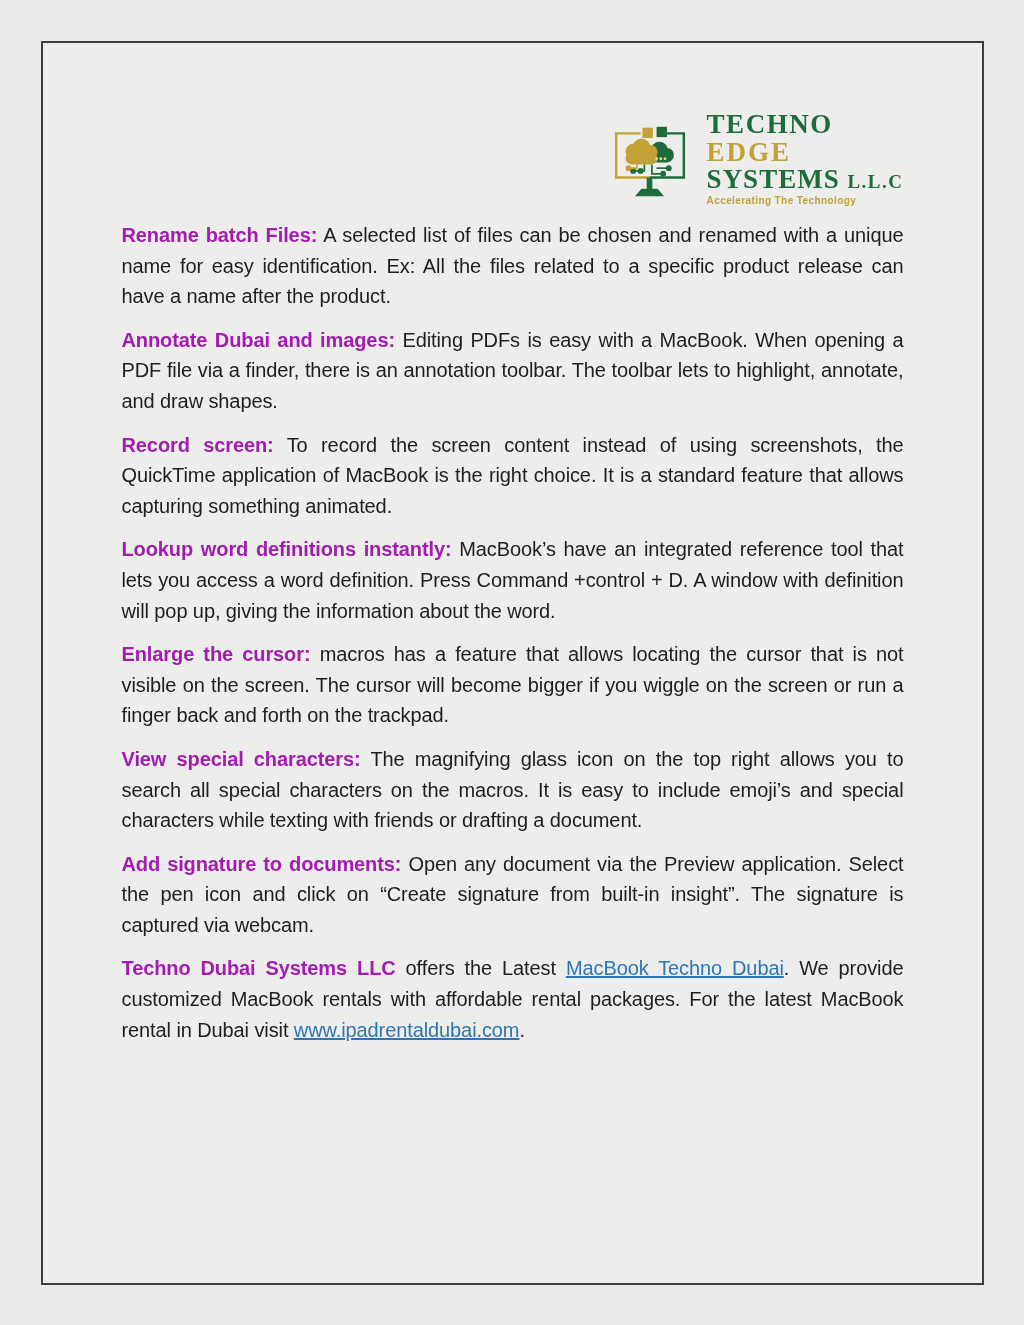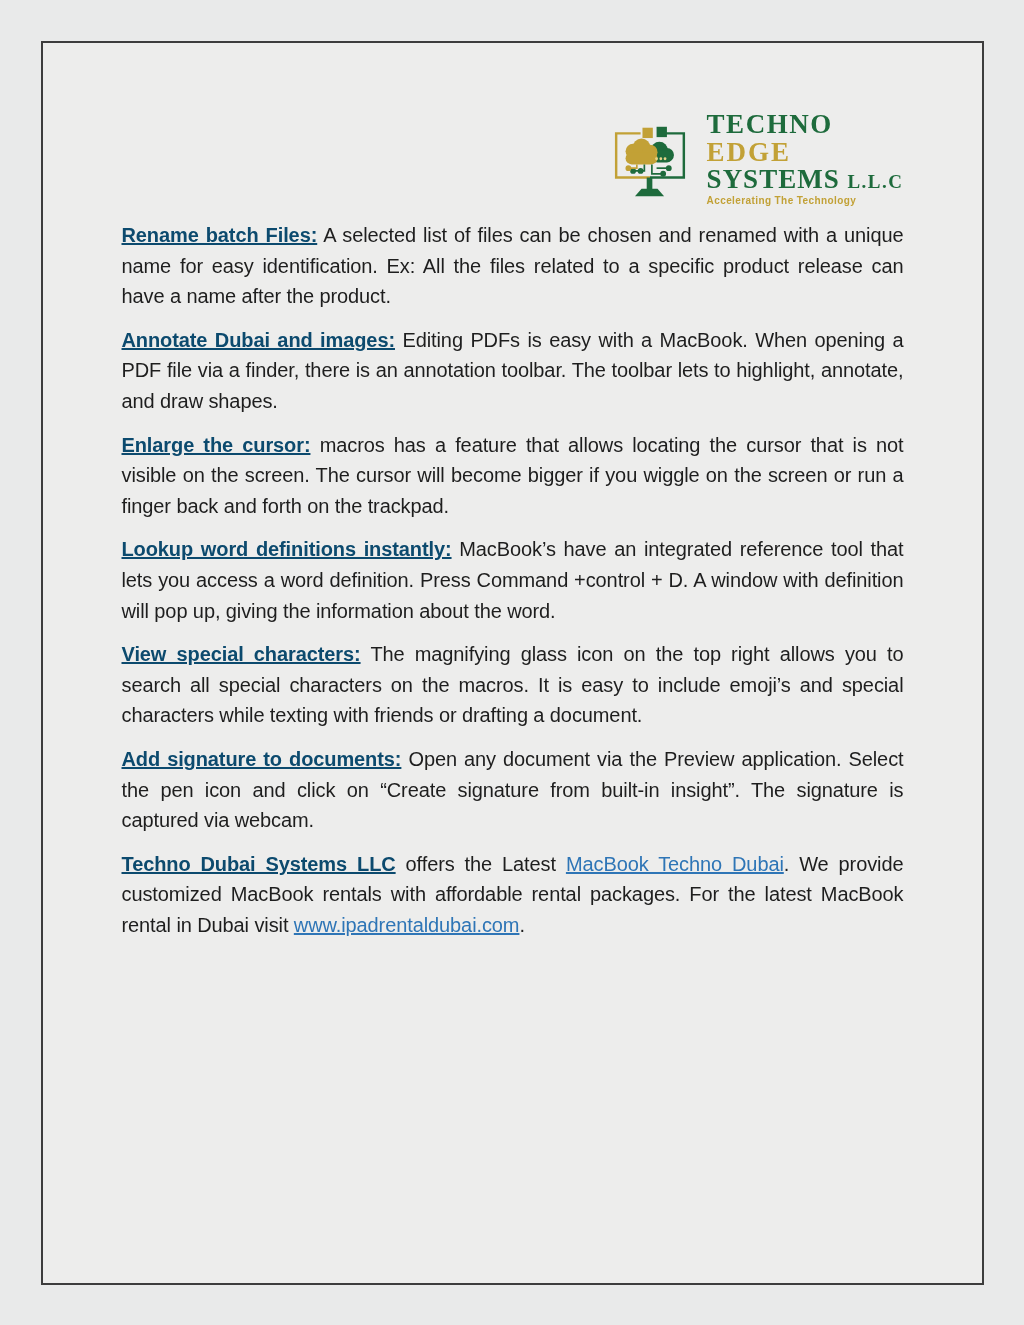--- a/index.html
+++ b/index.html
@@ -58,21 +58,21 @@
   }
   
   .content p{
     font-size:20px;
     line-height:30.6px;
     color:var(--text);
     text-align:justify;
     letter-spacing:-0.1px;
     margin-bottom:13px;
   }
-  .content p .lead{font-weight:bold;color:#0c4a6e;text-decoration:underline;}
+  .content p .lead{font-weight:bold;color:#a21caf;}
   .content a{
     color:var(--link);
     text-decoration:underline;
     cursor:pointer;
   }
 </style>
 </head>
 <body>
 
 <div class="page">
@@ -130,24 +130,25 @@
       <div class="logo-tagline">Accelerating The  Technology</div>
     </div>
   </header>
 
   <main class="content">
     <p><span class="lead">Rename batch Files:</span><span> A selected list of files can be chosen and renamed with a unique name for easy identification. Ex: All the files related to a specific product release can have a name after the product.</span></p>
 
     <p><span class="lead">Annotate Dubai and images:</span><span> Editing PDFs is easy with a MacBook. When opening a PDF file via a finder, there is an annotation toolbar. The toolbar lets to highlight, annotate, and draw shapes.</span></p>
 
 
+    <p><span class="lead">Record screen:</span><span> To record the screen content instead of using screenshots, the QuickTime application of MacBook is the right choice. It is a standard feature that allows capturing something animated.</span></p>
+
+    <p><span class="lead">Lookup word definitions instantly:</span><span> MacBook’s have an integrated reference tool that lets you access a word definition. Press Command +control + D. A window with definition will pop up, giving the information about the word.</span></p>
 
     <p><span class="lead">Enlarge the cursor:</span><span> macros has a feature that allows locating the cursor that is not visible on the screen. The cursor will become bigger if you wiggle on the screen or run a finger back and forth on the trackpad.</span></p>
-
-    <p><span class="lead">Lookup word definitions instantly:</span><span> MacBook’s have an integrated reference tool that lets you access a word definition. Press Command +control + D. A window with definition will pop up, giving the information about the word.</span></p>
 
     <p><span class="lead">View special characters:</span><span> The magnifying glass icon on the top right allows you to search all special characters on the macros. It is easy to include emoji’s and special characters while texting with friends or drafting a document.</span></p>
 
     <p><span class="lead">Add signature to documents:</span><span> Open any document via the Preview application. Select the pen icon and click on “Create signature from built-in insight”. The signature is captured via webcam.</span></p>
 
     <p><span class="lead">Techno Dubai Systems LLC</span><span> offers the Latest </span><a>MacBook Techno Dubai</a><span>. We provide customized MacBook rentals with affordable rental packages. For the latest MacBook rental in Dubai visit </span><a>www.ipadrentaldubai.com</a><span>.</span></p>
   </main>
 
 </div>
 

